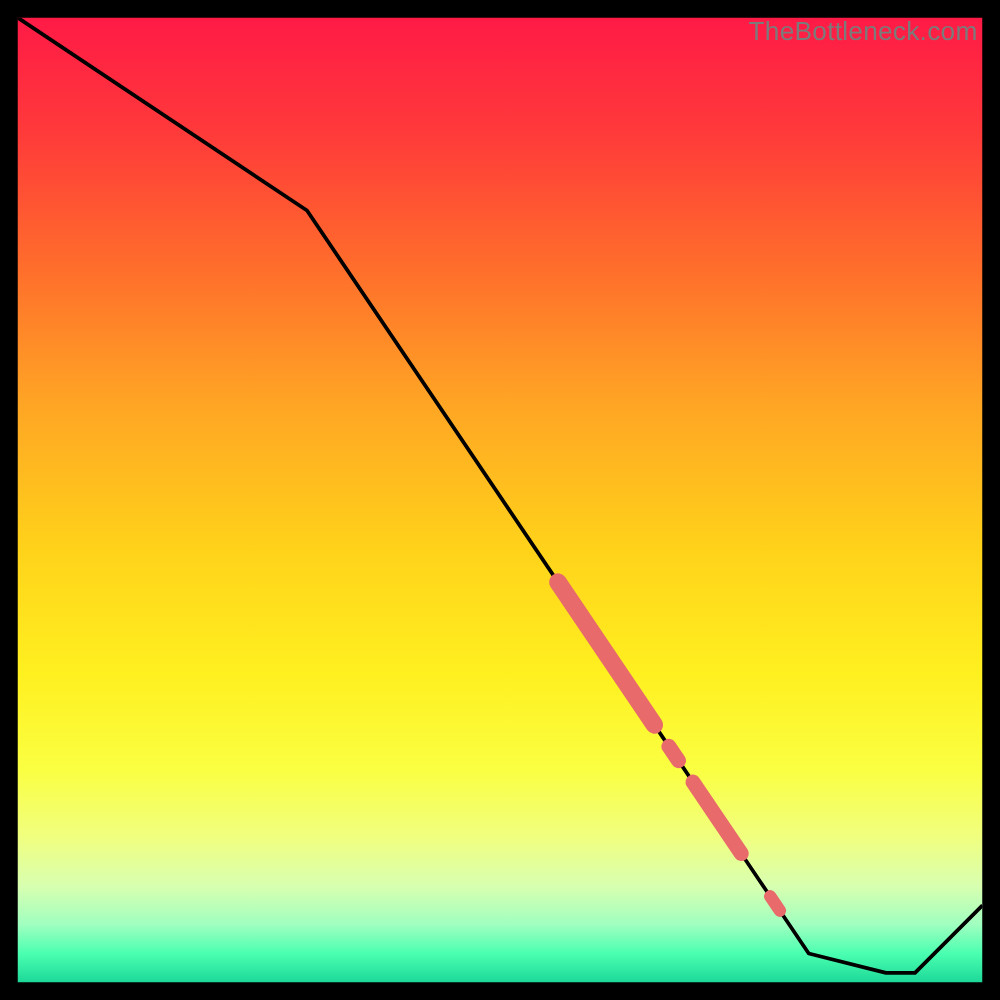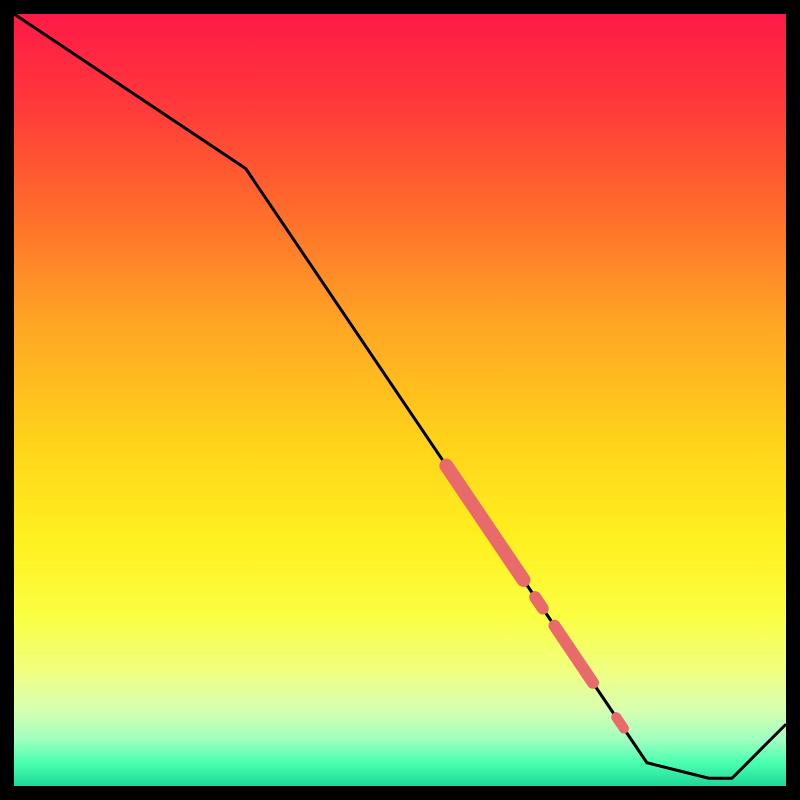--- a/index.html
+++ b/index.html
@@ -61,13 +61,14 @@
     <g id="curve-layer">
         <path d="M0.0 0.0 L231.6 154.4 L633.0 748.8 L694.8 764.3 L718.0 764.3 L772.0 710.2 " fill="none" stroke="#000000" stroke-width="3" stroke-linejoin="round"></path>
       </g>
     <g id="marker-layer">
         <line x1="432.3" y1="451.6" x2="509.5" y2="565.9" stroke="#e86a6a" stroke-width="14" stroke-linecap="round"></line>
         <line x1="521.1" y1="583.1" x2="528.8" y2="594.5" stroke="#e86a6a" stroke-width="12" stroke-linecap="round"></line>
         <line x1="540.4" y1="611.7" x2="579.0" y2="668.8" stroke="#e86a6a" stroke-width="12" stroke-linecap="round"></line>
         <line x1="602.2" y1="703.1" x2="609.9" y2="714.5" stroke="#e86a6a" stroke-width="10" stroke-linecap="round"></line>
       </g>
   </svg>
+  <div class="watermark">TheBottleneck.com</div>
 </div>
 
 </body></html>

